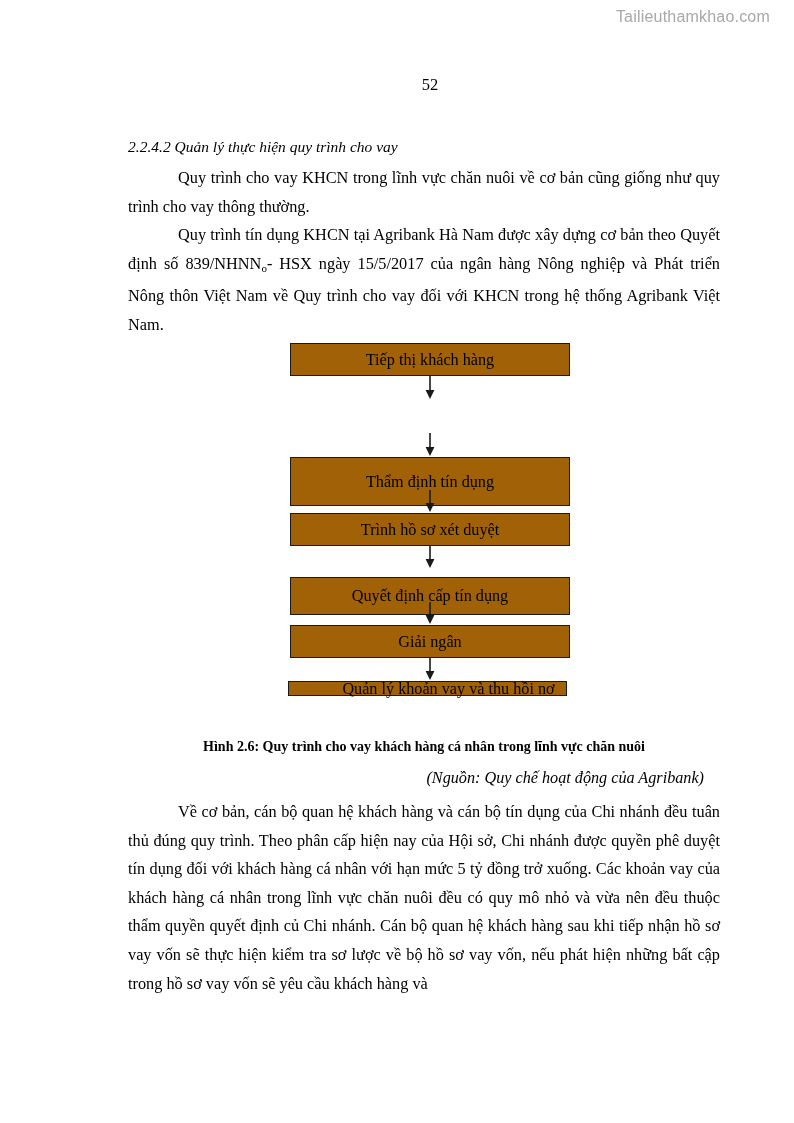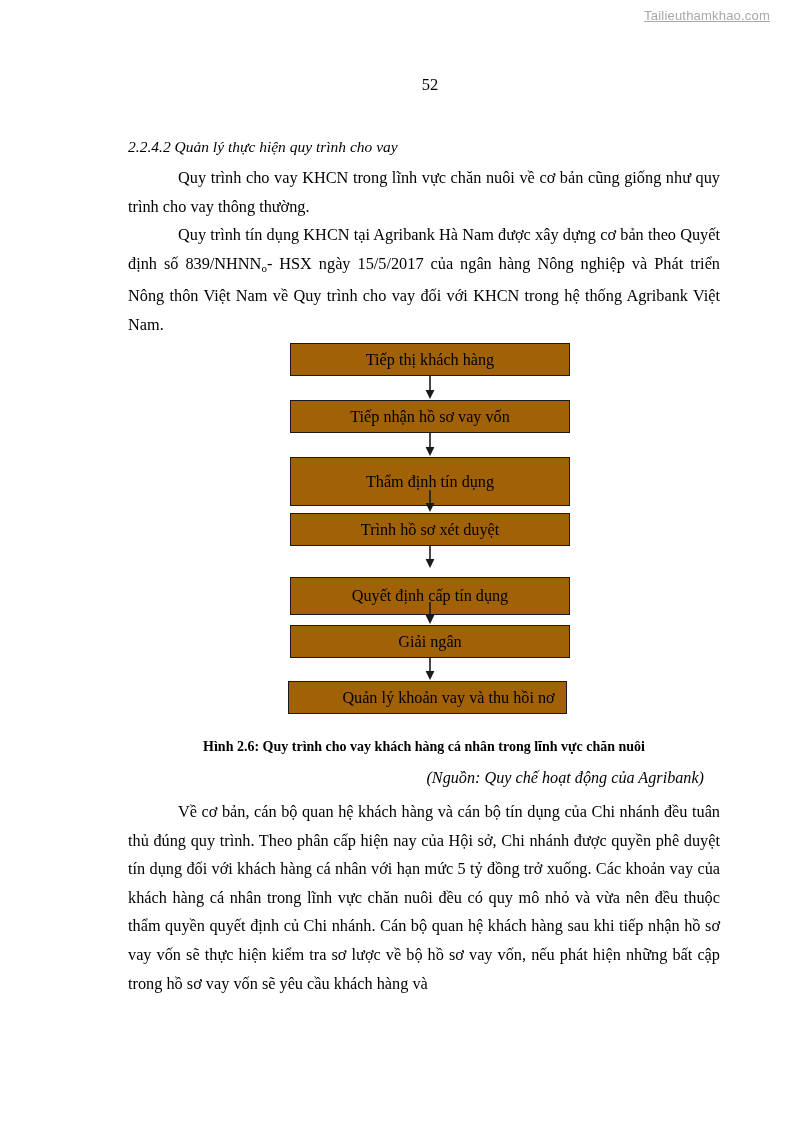--- a/index.html
+++ b/index.html
@@ -22,25 +22,24 @@
     width: 794px;
     height: 1123px;
     background: #ffffff;
   }
 
   .watermark {
     position: absolute;
     top: 8px;
     right: 24px;
     font-family: "Liberation Sans", "DejaVu Sans", sans-serif;
-    font-size: 13px;
+    font-size: 16px;
     color: #a8a8a8;
     letter-spacing: 0.2px;
     white-space: nowrap;
-    text-decoration: underline;
   }
 
   .page-number {
     position: absolute;
     top: 75px;
     left: 0;
     width: 794px;
     text-align: center;
     font-size: 16.5px;
     line-height: 20px;
@@ -156,23 +155,20 @@
   <div class="flowchart">
 
     <div class="fc-box" style="left:290px; top:0px; width:280px; height:33px;">
       <span>Tiếp thị khách hàng</span>
     </div>
     <svg class="fc-arrow" style="left:423px; top:33px; height:24px;" viewBox="0 0 14 24">
       <line x1="7" y1="0" x2="7" y2="16" stroke="#1a1a1a" stroke-width="1.6"></line>
       <polygon points="7,23 2.6,14 11.4,14" fill="#1a1a1a"></polygon>
     </svg>
 
-    <div class="fc-box" style="left:290px; top:57px; width:280px; height:33px;">
-      <span>Tiếp nhận hồ sơ vay vốn</span>
-    </div>
     <svg class="fc-arrow" style="left:423px; top:90px; height:24px;" viewBox="0 0 14 24">
       <line x1="7" y1="0" x2="7" y2="16" stroke="#1a1a1a" stroke-width="1.6"></line>
       <polygon points="7,23 2.6,14 11.4,14" fill="#1a1a1a"></polygon>
     </svg>
 
     <div class="fc-box" style="left:290px; top:114px; width:280px; height:49px;">
       <span>Thẩm định tín dụng</span>
     </div>
     <svg class="fc-arrow" style="left:423px; top:147px; height:23px;" viewBox="0 0 14 23">
       <line x1="7" y1="0" x2="7" y2="15" stroke="#1a1a1a" stroke-width="1.6"></line>
@@ -196,21 +192,21 @@
     </svg>
 
     <div class="fc-box" style="left:290px; top:282px; width:280px; height:33px;">
       <span>Giải ngân</span>
     </div>
     <svg class="fc-arrow" style="left:423px; top:315px; height:23px;" viewBox="0 0 14 23">
       <line x1="7" y1="0" x2="7" y2="15" stroke="#1a1a1a" stroke-width="1.6"></line>
       <polygon points="7,22 2.6,13 11.4,13" fill="#1a1a1a"></polygon>
     </svg>
 
-    <div class="fc-box" style="left:288px; top:338px; width:279px; height:33px;padding-left:42px;">
+    <div class="fc-box" style="left:288px; top:338px; width:279px; height:15px;padding-left:42px;">
       <span>Quản lý khoản vay và thu hồi nơ</span>
     </div>
   </div>
 
   <div class="caption-wrap">
     <p class="fig-caption">Hình 2.6: Quy trình cho vay khách hàng cá nhân trong lĩnh vực chăn nuôi</p>
     <p class="fig-source">(Nguồn: Quy chế hoạt động của Agribank)</p>
   </div>
 
   <div class="content-lower">

